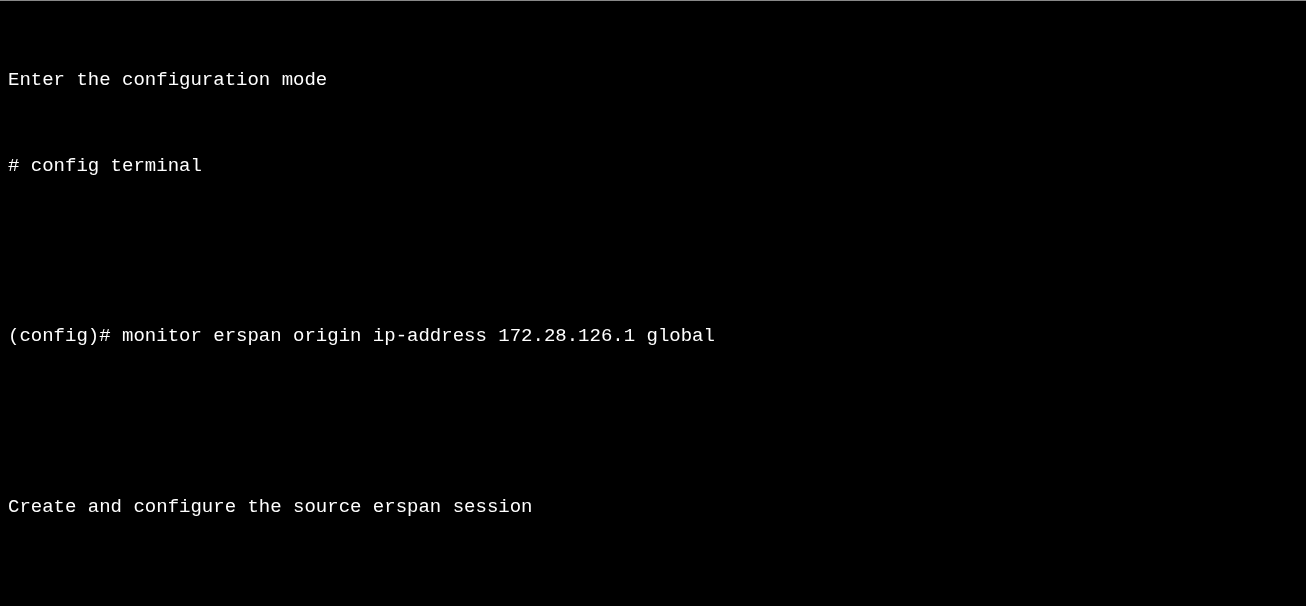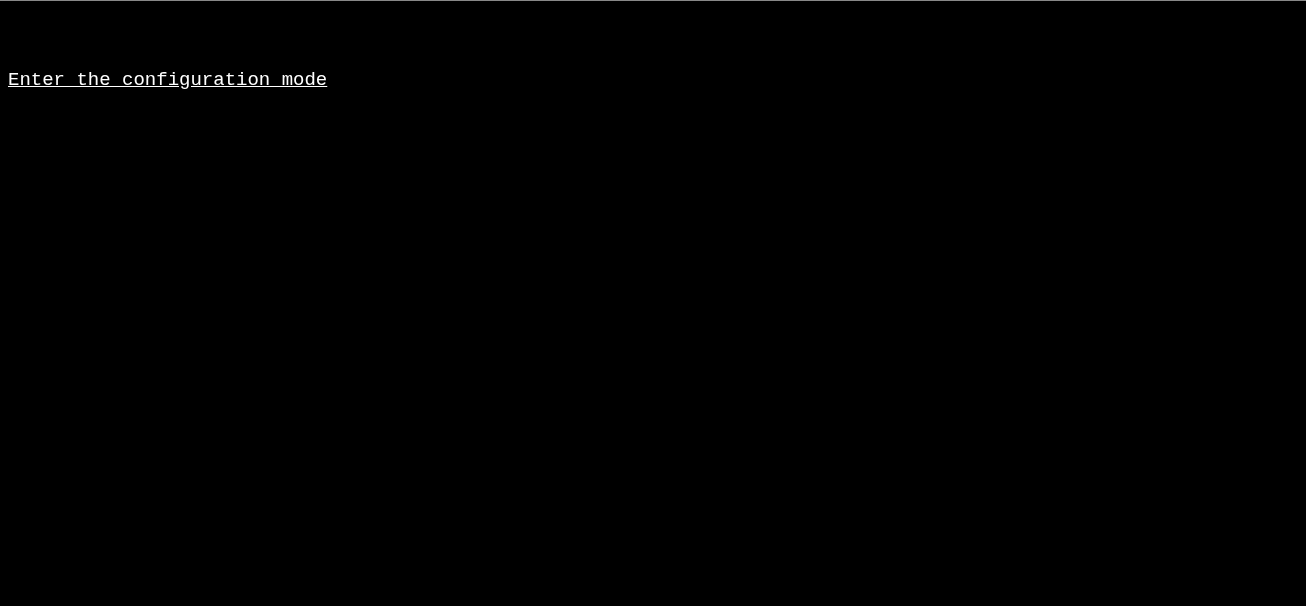--- a/index.html
+++ b/index.html
@@ -18,30 +18,32 @@
       height: 606px;
       overflow: hidden;
       border-top: 1px solid #888888;
     }
     .terminal {
       white-space: pre;
     }
     .line {
       display: block;
       min-height: 28px;
-      text-decoration: underline;
     }
   </style>
 </head>
 <body>
 
 <div class="terminal">
   <span class="line">Enter the configuration mode</span>
+  <span class="line"># config terminal</span>
   <span class="line"></span>
+  <span class="line">(config)# monitor erspan origin ip-address 172.28.126.1 global</span>
   <span class="line"></span>
+  <span class="line">Create and configure the source erspan session</span>
   
   
   
   
   
   
   
   
   
   

